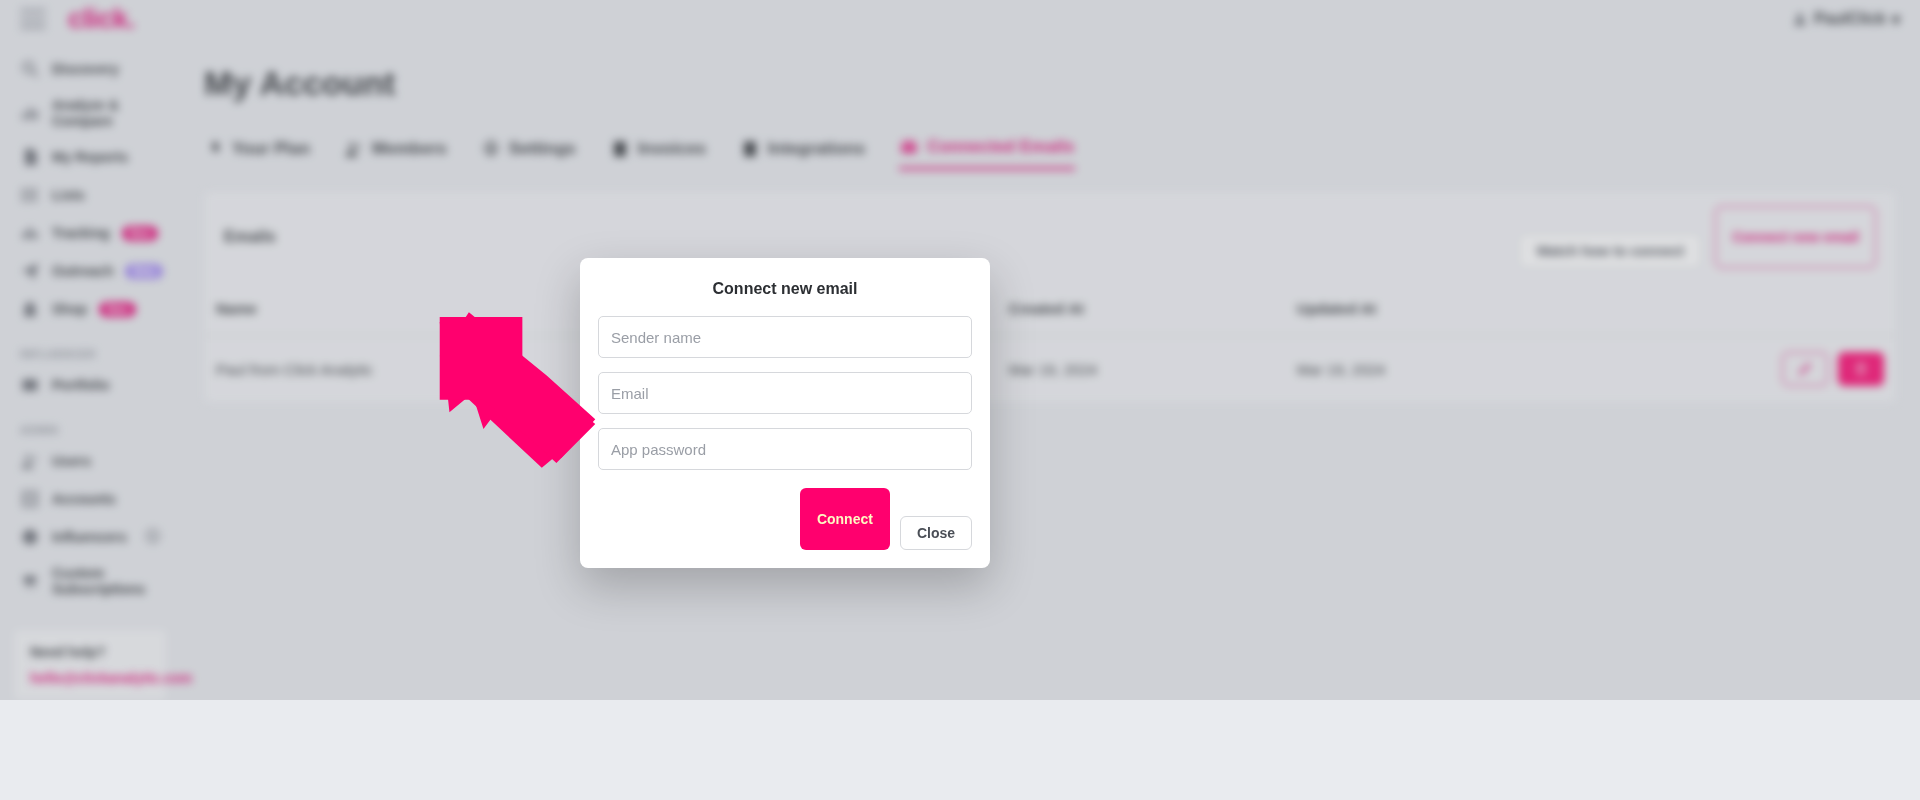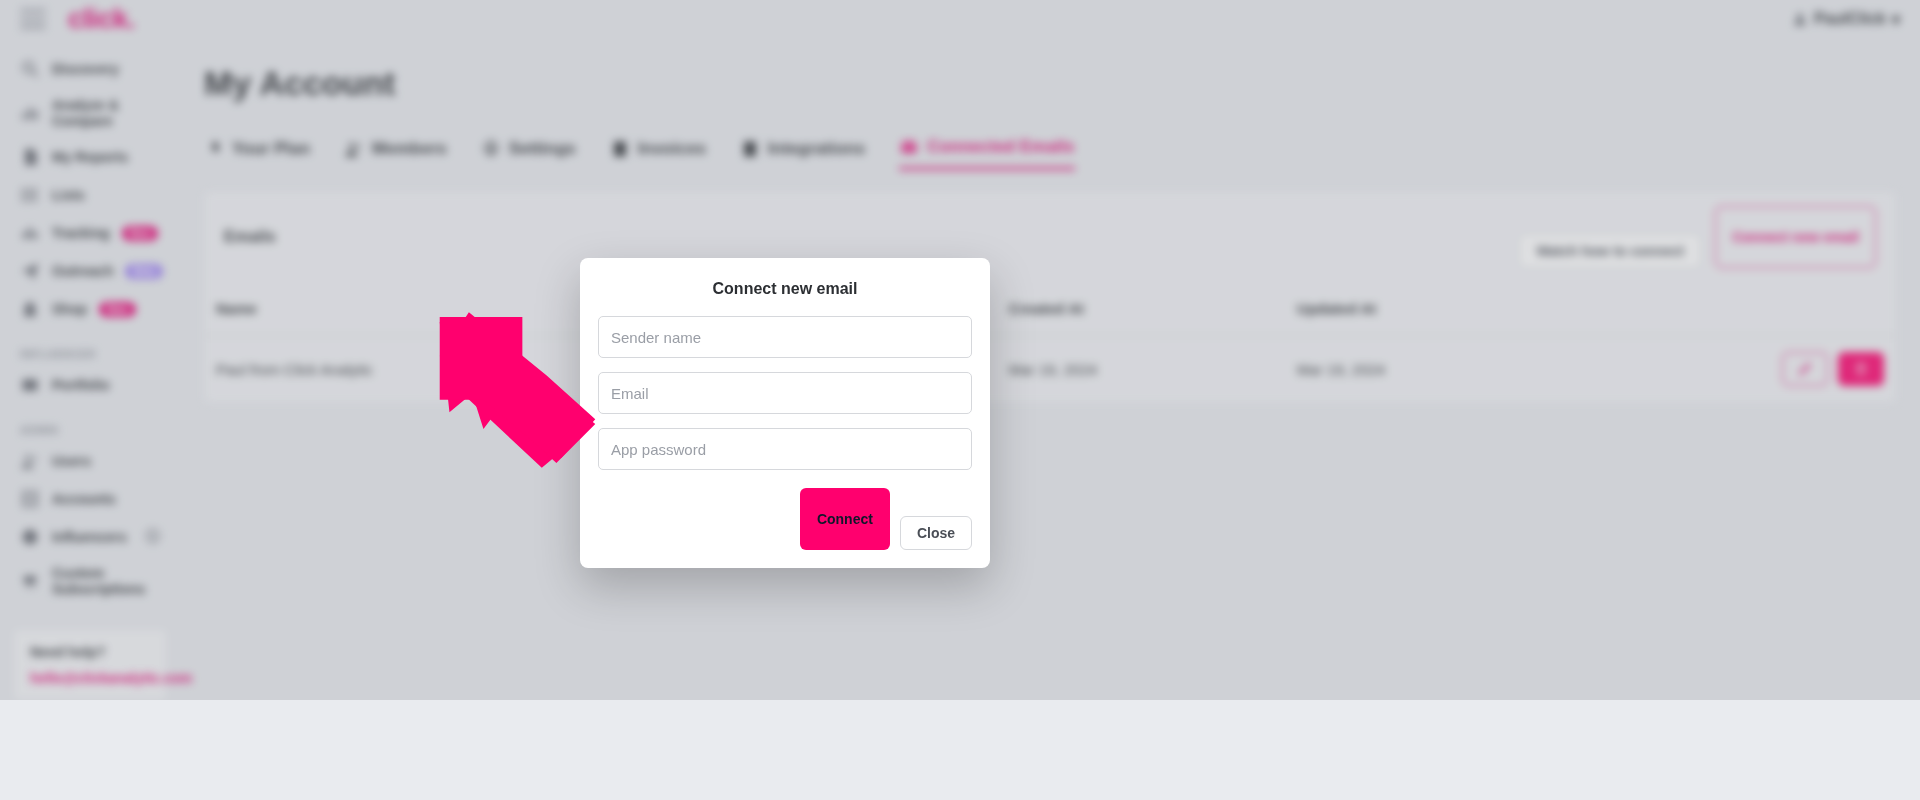--- a/index.html
+++ b/index.html
@@ -53,21 +53,21 @@
   .tab .tic{width:20px;height:20px;}
 
   .panel{ background:#f1f2f5; border-radius:4px;}
   .panel-header{ display:flex; align-items:center; padding:14px 20px;}
   .panel-title{ font-weight:700;}
   .panel-actions{ margin-left:auto; display:flex; gap:14px;}
 
   .btn{ border-radius:6px; padding:8px 16px; font-weight:700; font-size:14px; cursor:pointer; border:1px solid transparent; }
   .btn.outline-grey{ background:#fff; border-color:var(--border); color:#4a4e56;margin-top:28px;}
   .btn.outline-pink{ background:transparent; border-color:var(--pink); color:var(--pink);}
-  .btn.pink{ background:var(--pink-hot); color:#0f172a;}
+  .btn.pink{ background:var(--pink-hot); color:#fef9c3;}
   .btn.icon{ padding:8px 14px; }
   .btn.icon svg{width:16px;height:16px;display:block;}
 
   table{ width:100%; border-collapse:collapse; font-size:15px;}
   th{ text-align:left; font-weight:700; padding:18px 12px;}
   td{ padding:16px 12px; border-top:1px solid var(--border);}
   .row-actions{ display:flex; gap:10px; justify-content:flex-end;}
   .row-actions .btn{border-color:var(--pink);}
   .row-actions .btn.pink{border-color:var(--pink-hot);}
 

